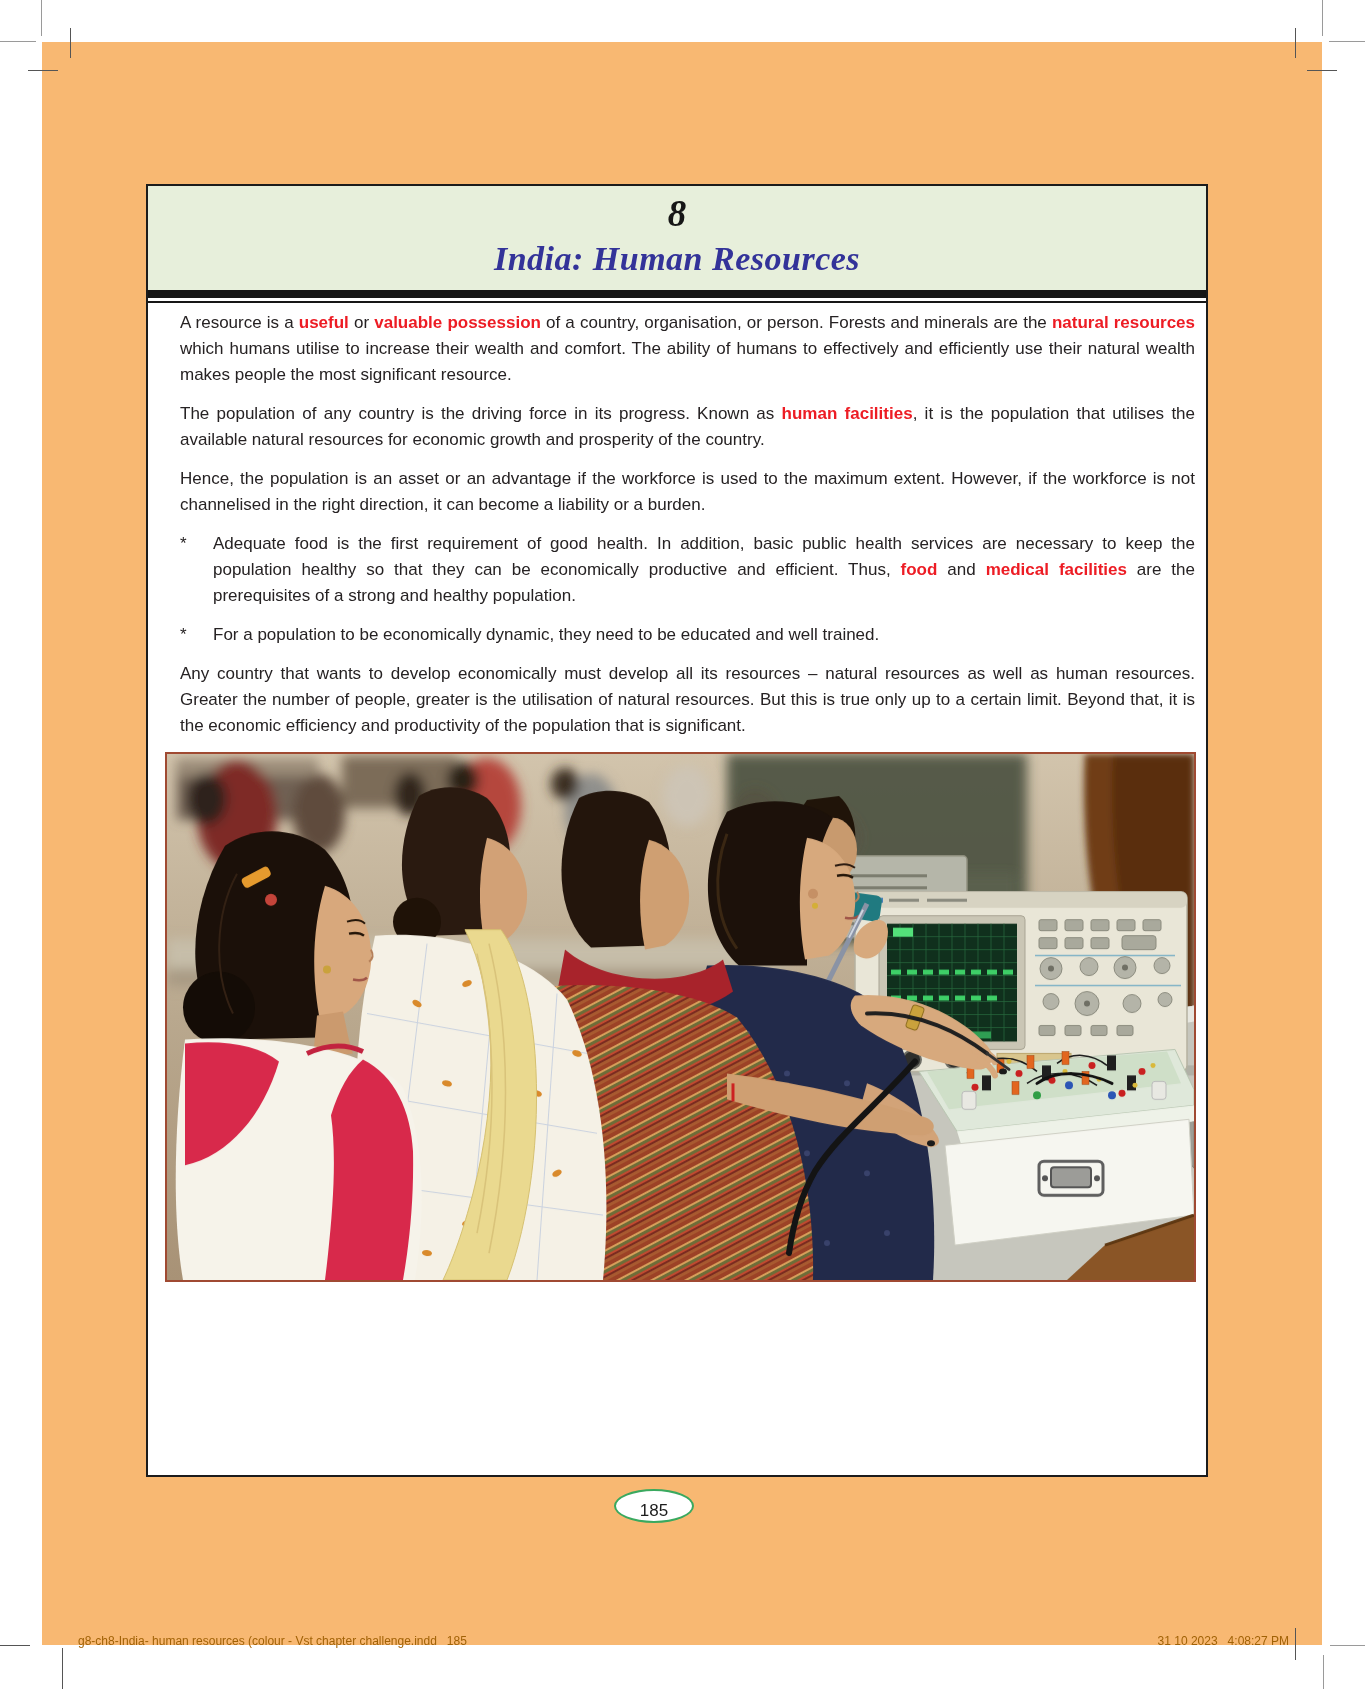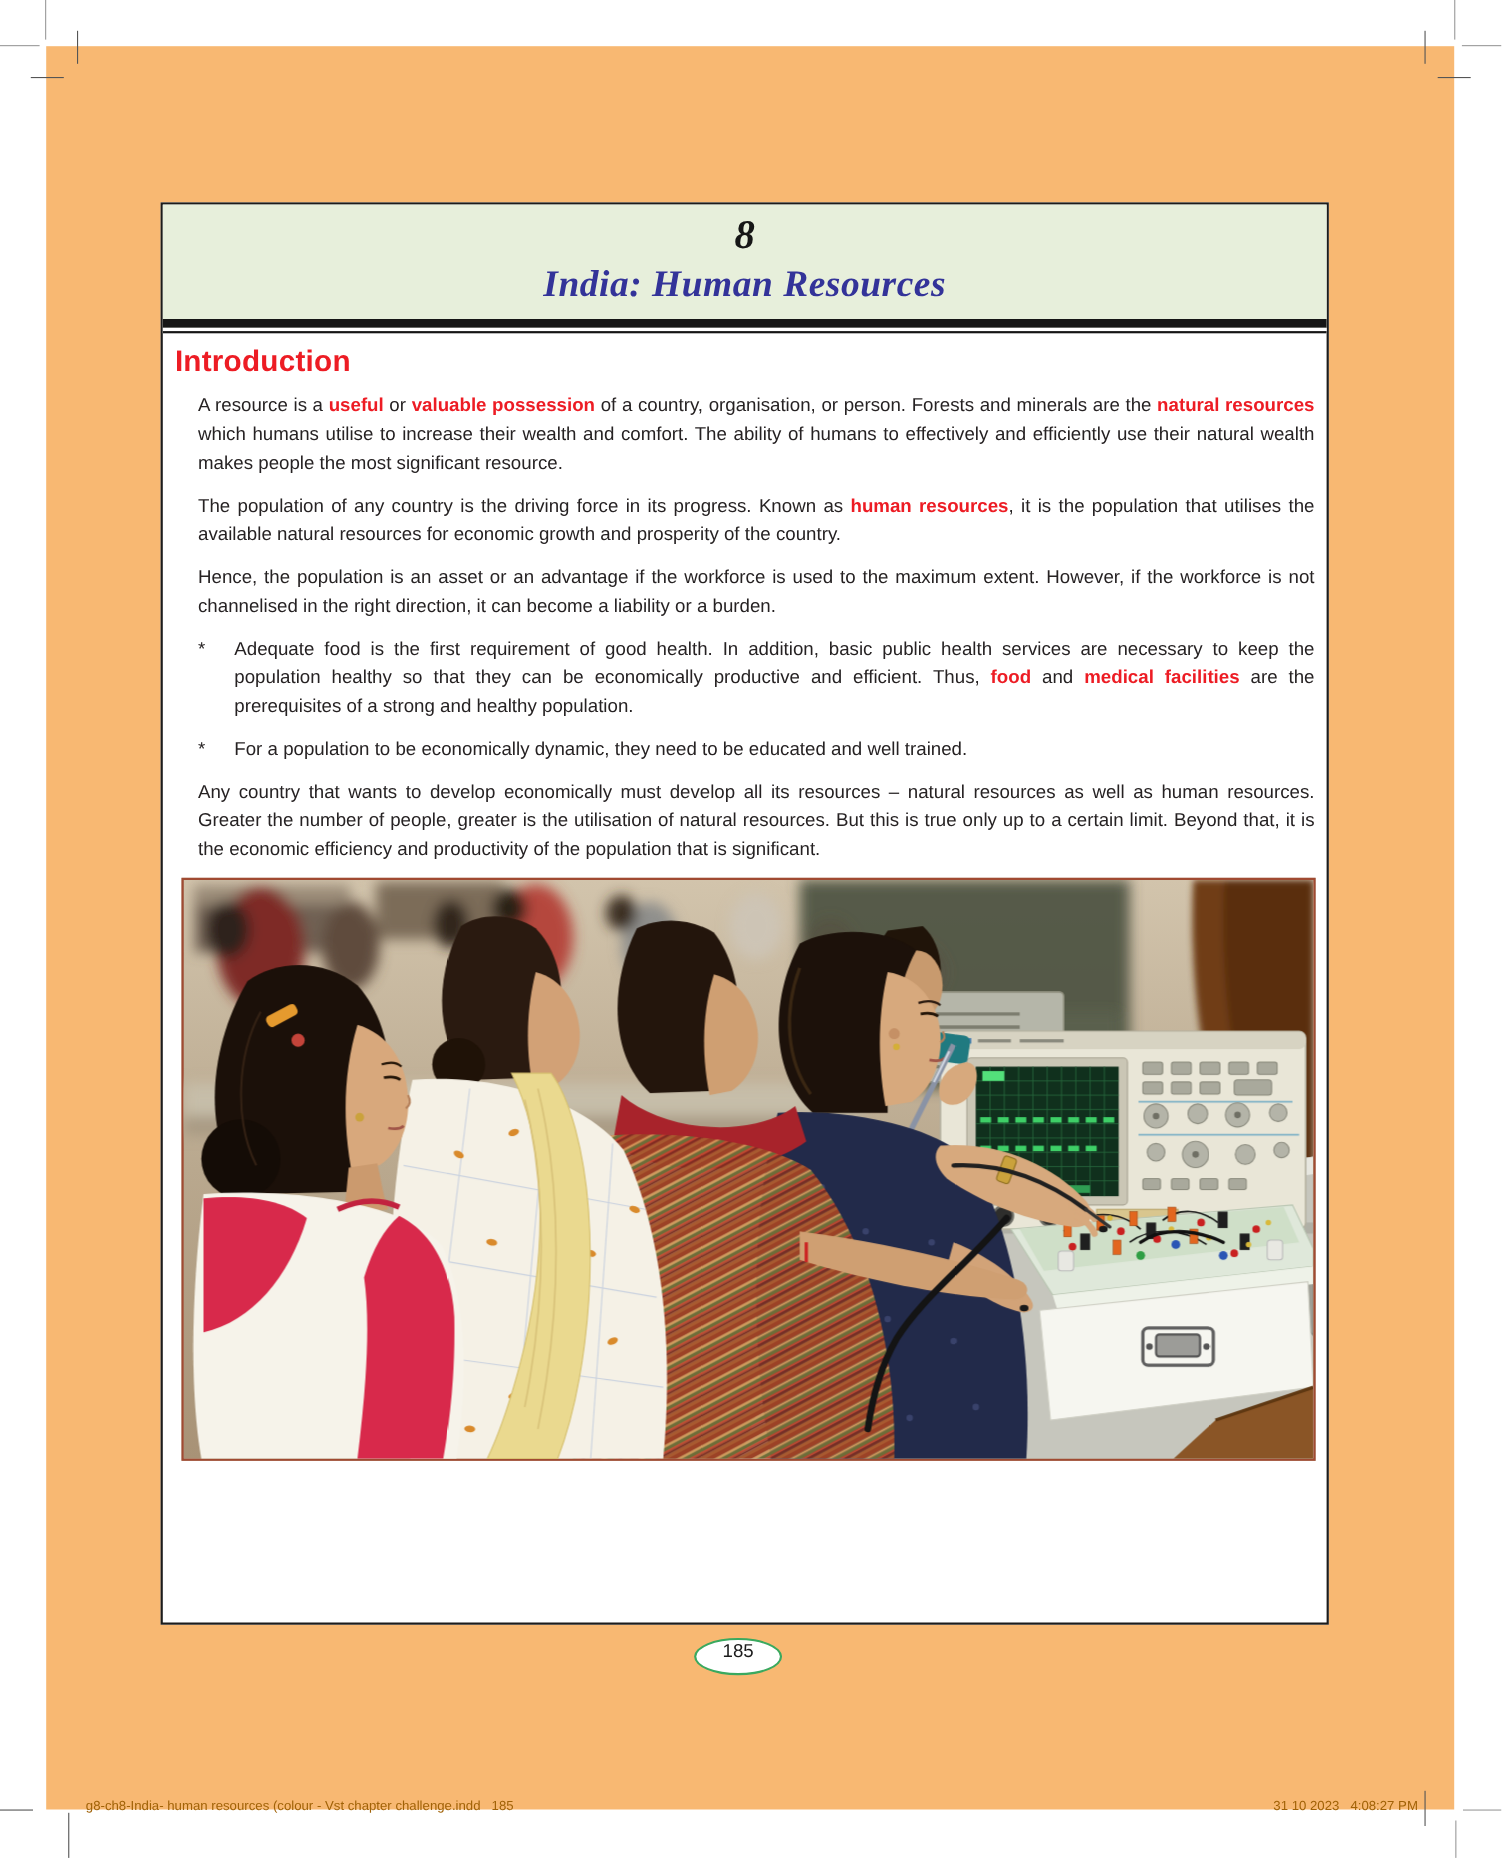--- a/index.html
+++ b/index.html
@@ -61,23 +61,23 @@
   .para.bullet .marker{font-size:17px;line-height:26px;}
 
   .photo-frame{
     margin:9px 0 0 6px;width:1031px;height:530px;
     border:2px solid var(--photo-border-brown);
     background:#b9a890;overflow:hidden;
   }
   .photo-frame svg{display:block;width:100%;height:100%;}
 
   .page-badge{
-    position:absolute;left:631px;top:1489px;width:80px;height:34px;
+    position:absolute;left:614px;top:1489px;width:80px;height:34px;
     background:#ffffff;border:2px solid var(--page-badge-green);border-radius:50%;
-    display:flex;align-items:flex-start;justify-content:center;
+    display:flex;align-items:flex-end;justify-content:center;
     font-size:17px;color:#1c1c1c;
   }
   .footer-text{
     position:absolute;top:1634px;font-size:12px;color:#a16207;white-space:pre;
   }
   .footer-text.left{left:78px;}
   .footer-text.right{right:76px;text-align:right;}
 </style>
 </head>
 <body>
@@ -99,28 +99,27 @@
 <div class="crop v" style="left:1323px;top:1655px;height:34px"></div>
 
 <div class="content-box">
   <div class="chapter-header">
     <div class="chapter-number">8</div>
     <div class="chapter-title">India: Human Resources</div>
   </div>
   <div class="header-sep"></div>
 
   <div class="content-inner">
-    <h2 class="section-heading">Introduction</h2>
 
     <div>
         <div class="para">
           <div class="ptext"><span>A resource is a </span><span class="hl">useful</span><span> or </span><span class="hl">valuable possession</span><span> of a country, organisation, or person. Forests and minerals are the </span><span class="hl">natural resources</span><span> which humans utilise to increase their wealth and comfort. The ability of humans to effectively and efficiently use their natural wealth makes people the most significant resource.</span></div>
         </div>
         <div class="para">
-          <div class="ptext"><span>The population of any country is the driving force in its progress. Known as </span><span class="hl">human resources</span><span>, it is the population that utilises the available natural resources for economic growth and prosperity of the country.</span></div>
+          <div class="ptext"><span>The population of any country is the driving force in its progress. Known as </span><span class="hl">human facilities</span><span>, it is the population that utilises the available natural resources for economic growth and prosperity of the country.</span></div>
         </div>
         <div class="para">
           <div class="ptext"><span>Hence, the population is an asset or an advantage if the workforce is used to the maximum extent. However, if the workforce is not channelised in the right direction, it can become a liability or a burden.</span></div>
         </div>
         <div class="para bullet">
           <span class="marker">*</span>
           <div class="ptext"><span>Adequate food is the first requirement of good health. In addition, basic public health services are necessary to keep the population healthy so that they can be economically productive and efficient. Thus, </span><span class="hl">food</span><span> and </span><span class="hl">medical facilities</span><span> are the prerequisites of a strong and healthy population.</span></div>
         </div>
         <div class="para bullet">
           <span class="marker">*</span>

